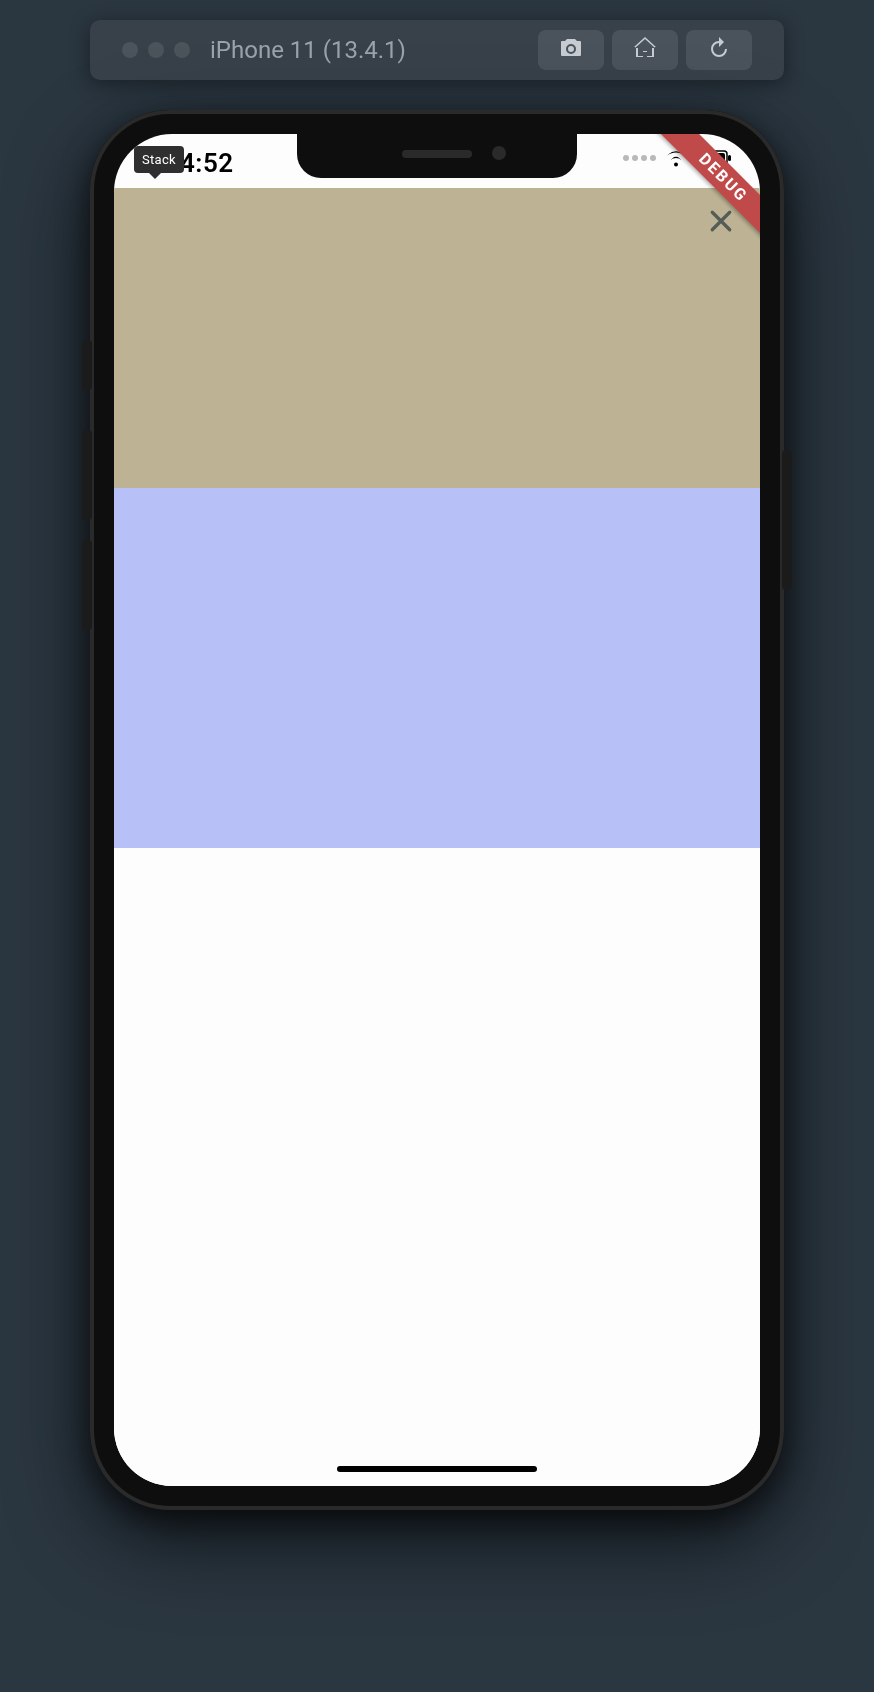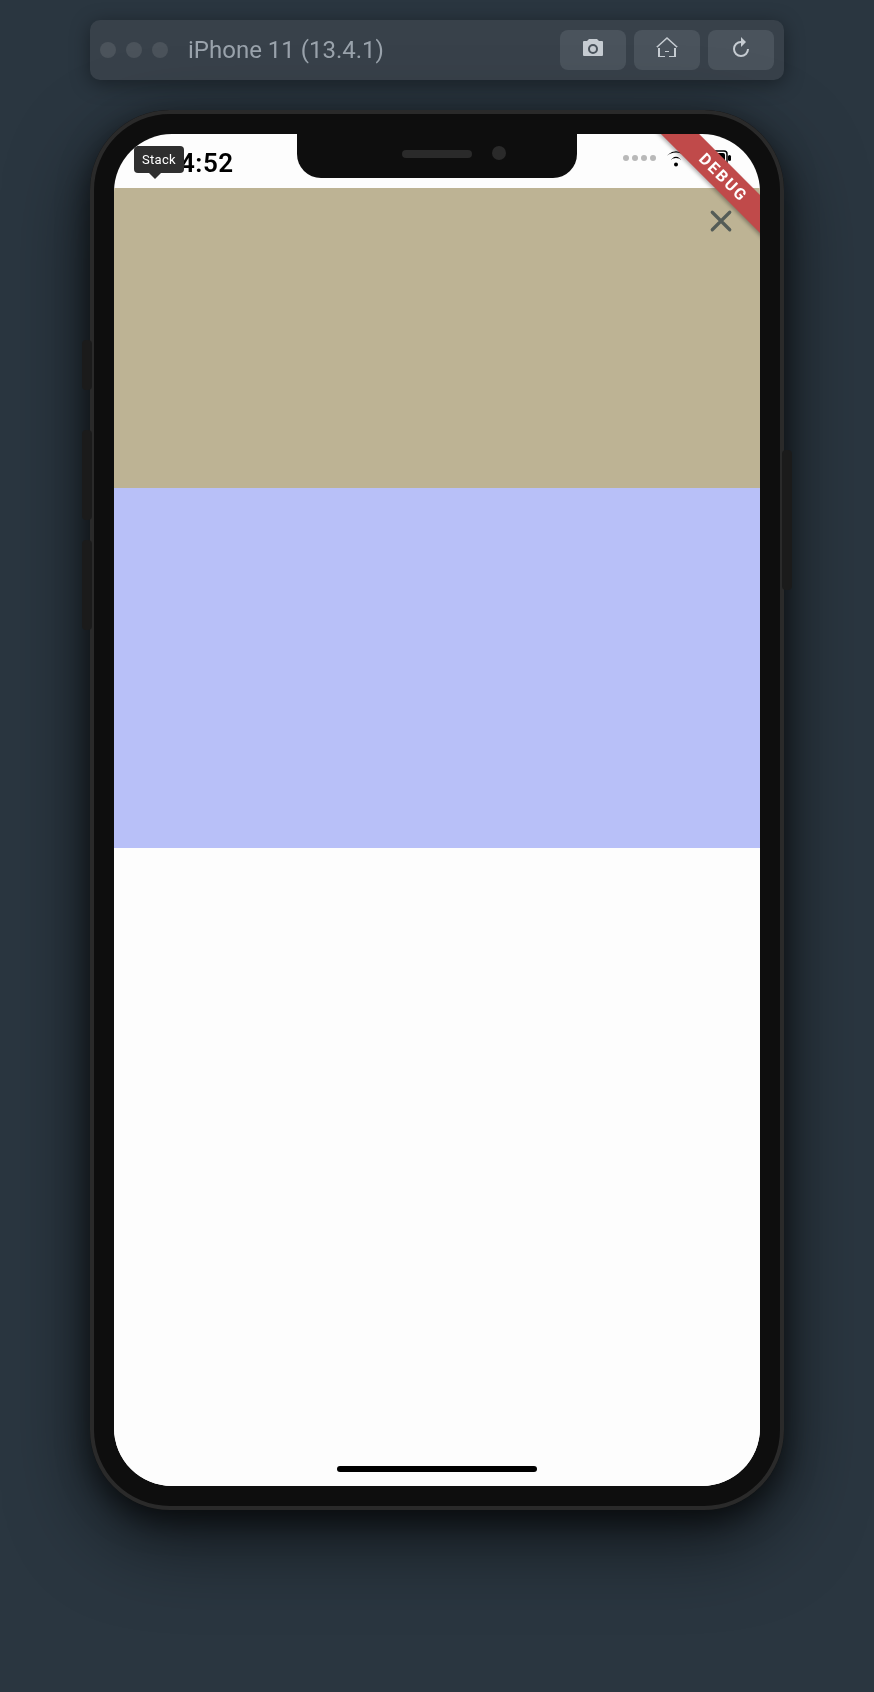--- a/index.html
+++ b/index.html
@@ -16,21 +16,21 @@
   .titlebar {
     position: absolute;
     left: 90px;
     top: 20px;
     width: 694px;
     height: 60px;
     background: #38414a;
     border-radius: 10px;
     display: flex;
     align-items: center;
-    padding: 0 10px;
+    padding: 0 32px;
     gap: 10px;
     box-shadow: 0 4px 20px rgba(0,0,0,0.4);
   }
   .traffic-lights {
     display: flex;
     gap: 10px;
     align-items: center;
   }
   .tl-dot {
     width: 16px;

